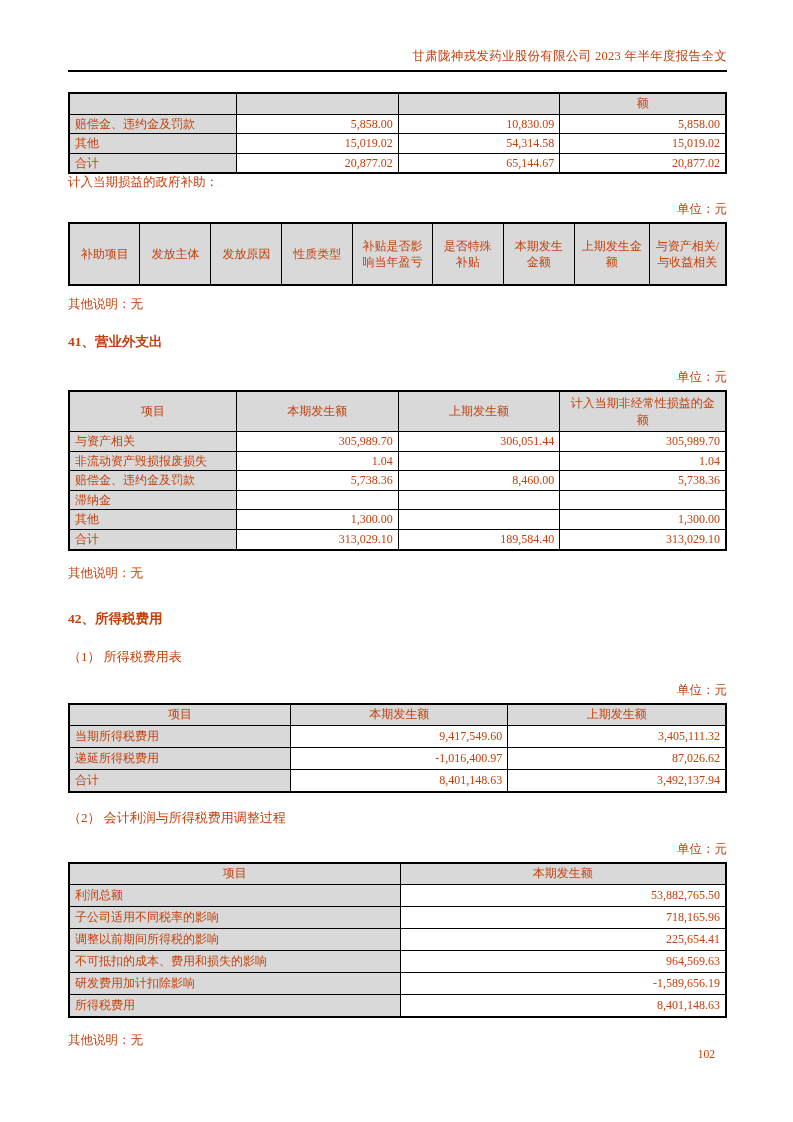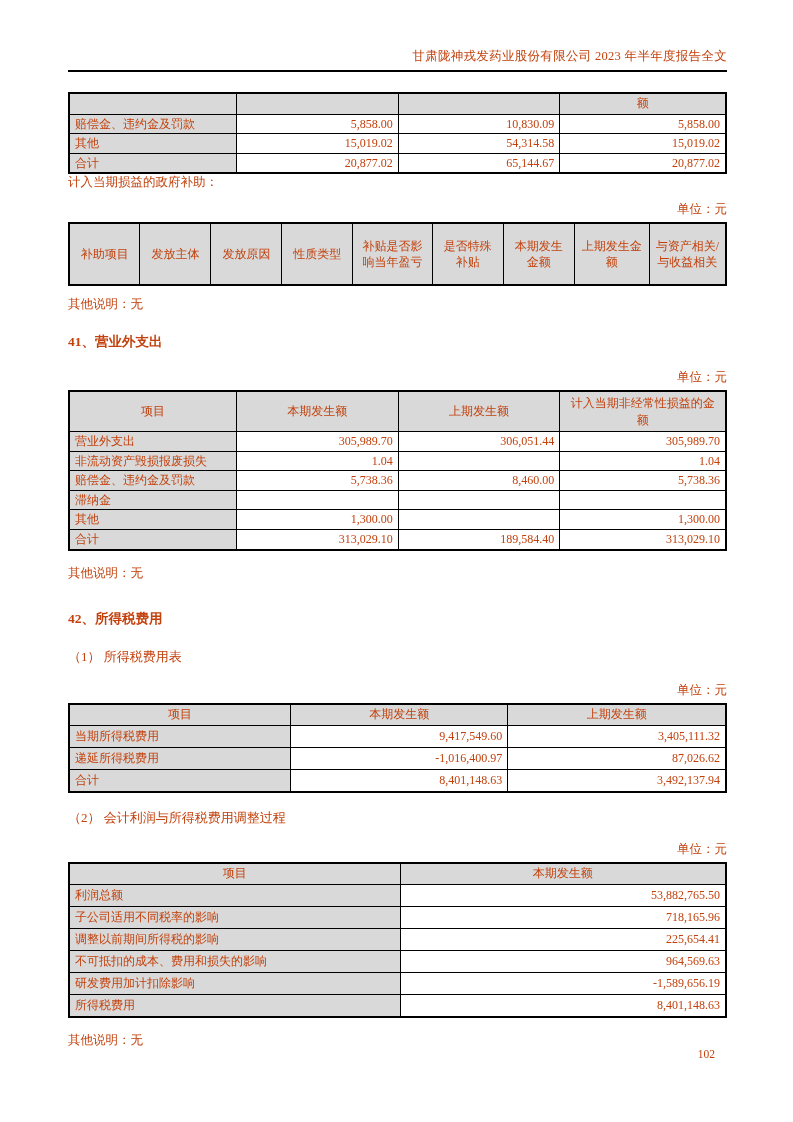--- a/index.html
+++ b/index.html
@@ -125,21 +125,21 @@
         <col style="width:25.3%">
       </colgroup>
     <tbody>
         <tr>
       <th class="shade">项目</th>
       <th class="shade">本期发生额</th>
       <th class="shade">上期发生额</th>
       <th class="shade">计入当期非经常性损益的金额</th>
     </tr>
     <tr>
-      <td class="lbl shade">营业外支出</td>
+      <td class="lbl shade">与资产相关</td>
       <td class="num">305,989.70</td>
       <td class="num">306,051.44</td>
       <td class="num">305,989.70</td>
     </tr>
     <tr>
       <td class="lbl shade">非流动资产毁损报废损失</td>
       <td class="num">1.04</td>
       <td class="num"></td>
       <td class="num">1.04</td>
     </tr>

